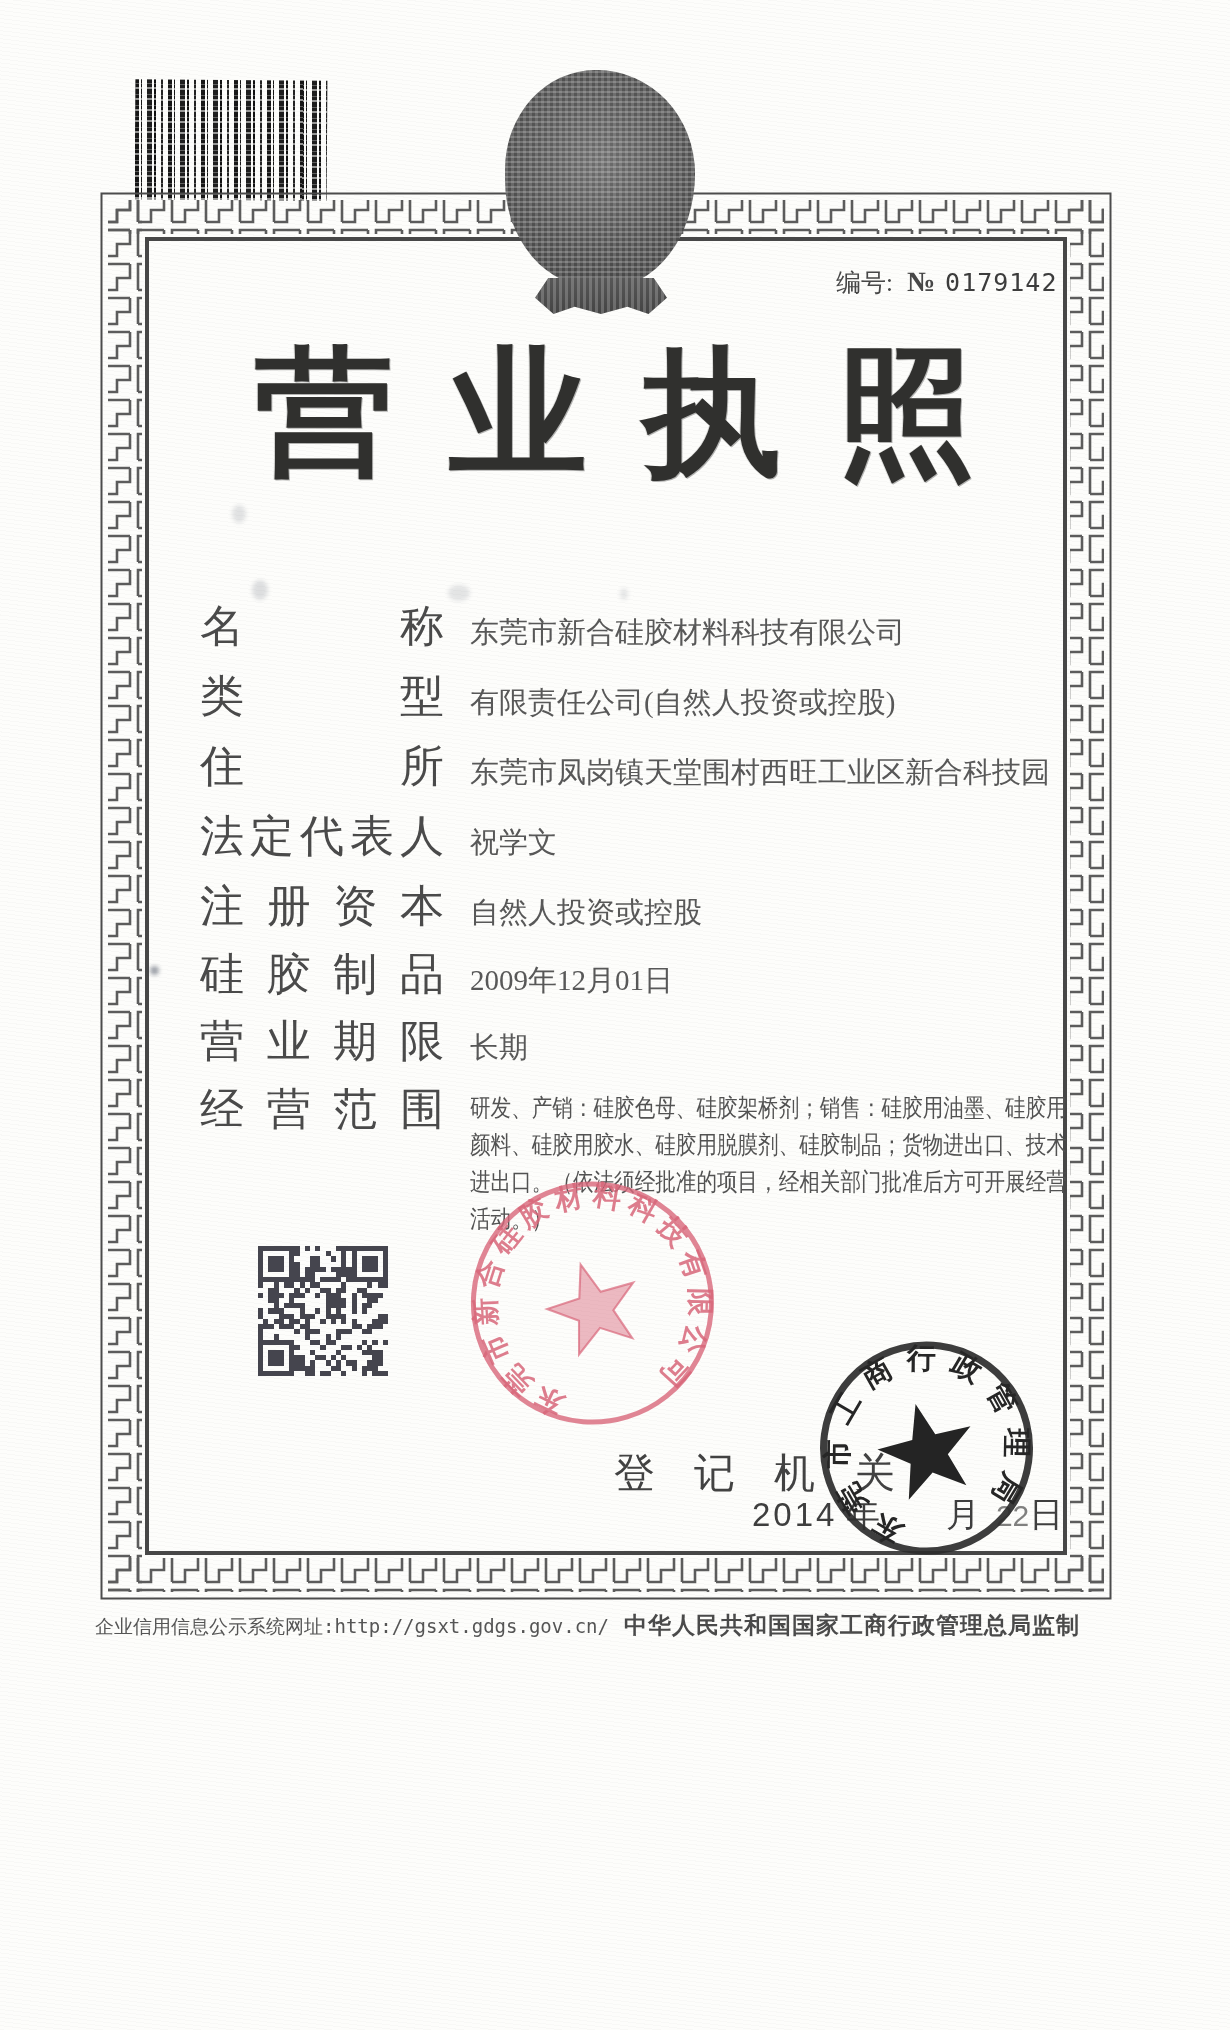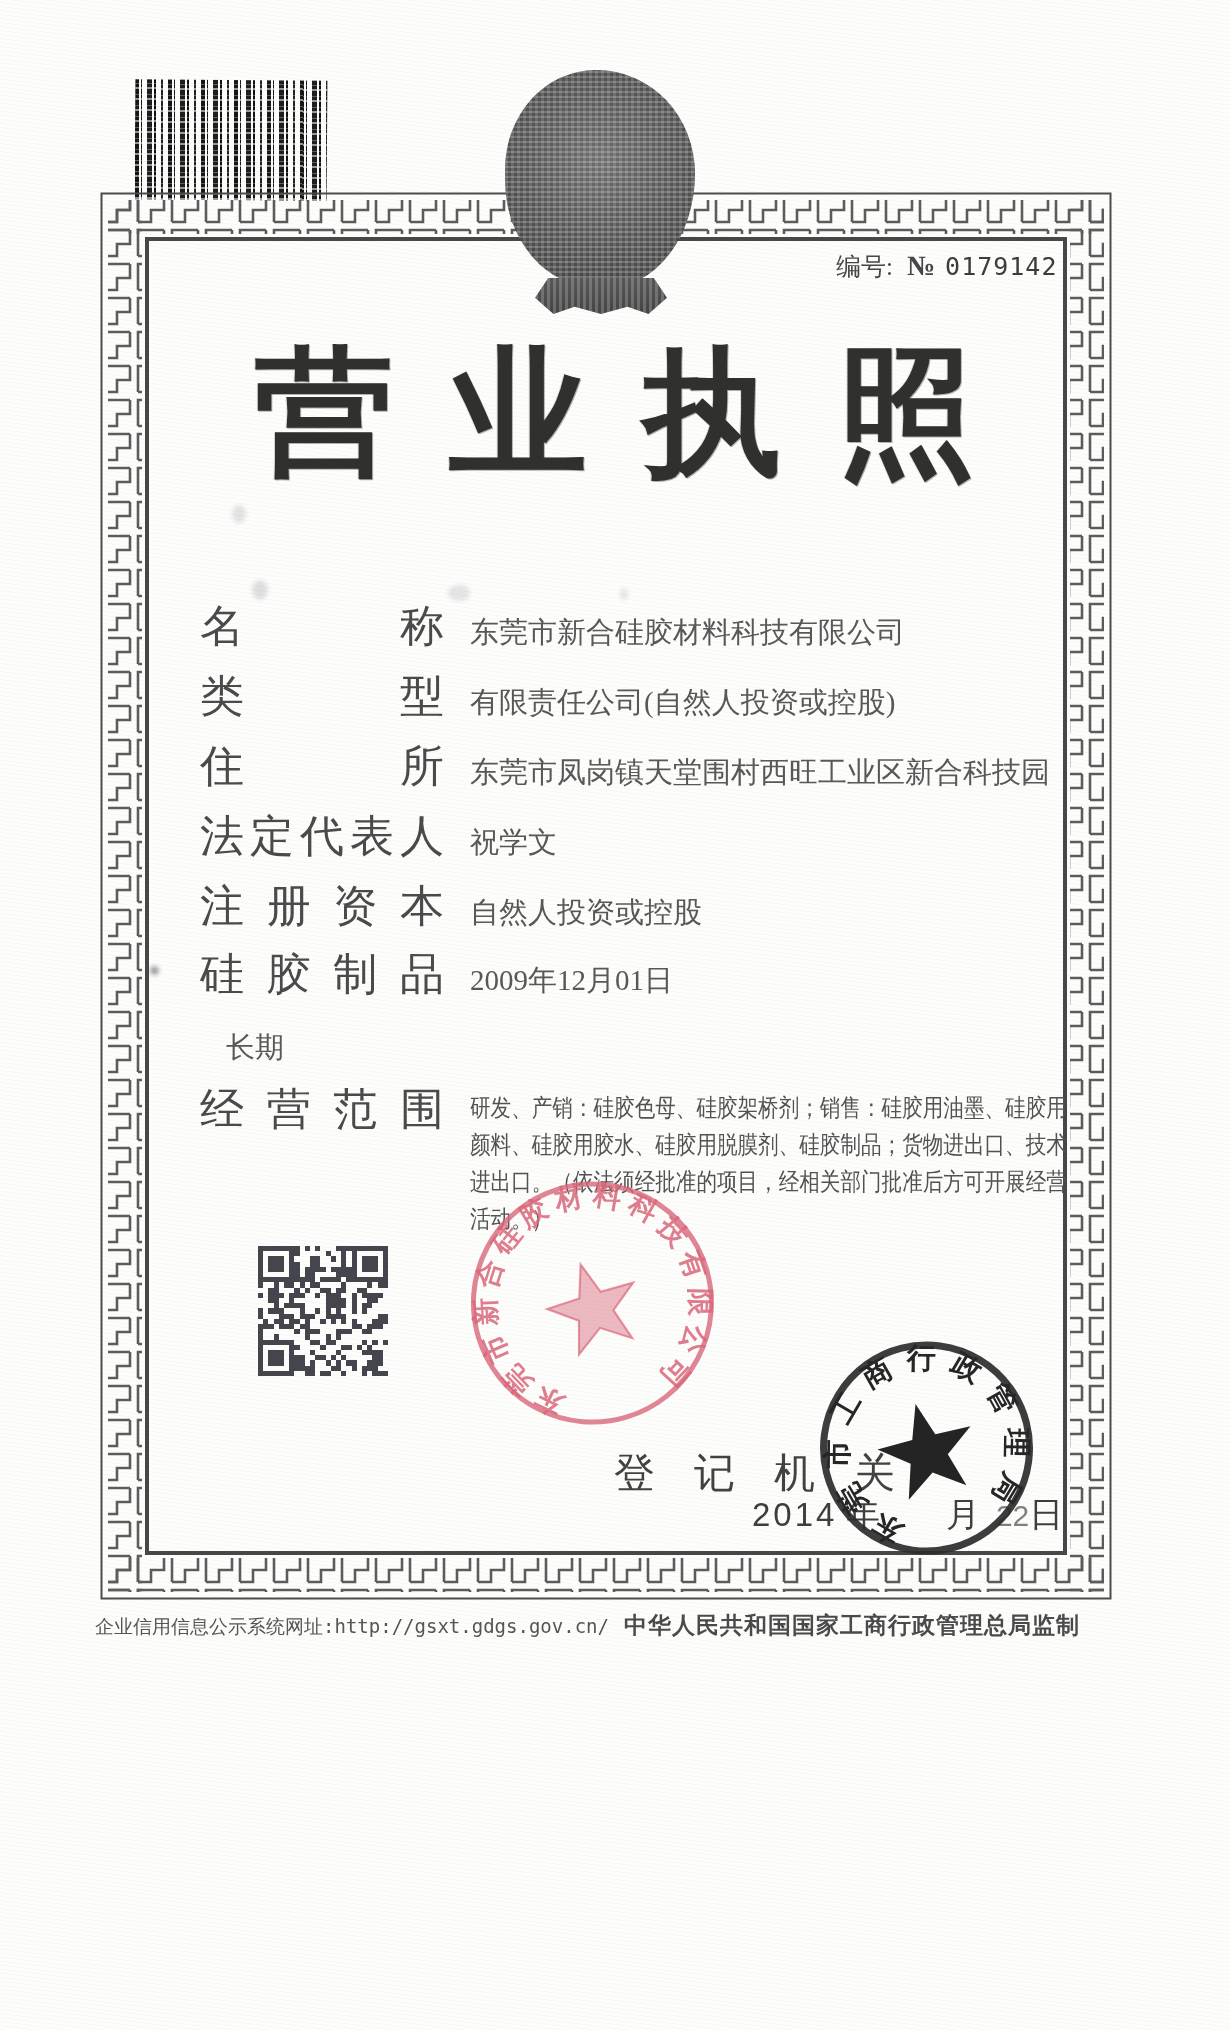--- a/index.html
+++ b/index.html
@@ -20,21 +20,21 @@
           repeating-linear-gradient(0deg,rgba(255,255,255,.20) 0 2px,transparent 2px 5px),
           repeating-linear-gradient(90deg,rgba(255,255,255,.14) 0 3px,transparent 3px 6px),
           radial-gradient(circle at 50% 42%,#6e6e6e 0%,#515151 55%,#3e3e3e 100%);}
   .emblem .base{width:132px;height:36px;margin:-10px auto 0;
         clip-path:polygon(10% 0,90% 0,100% 55%,86% 100%,70% 80%,50% 100%,30% 80%,14% 100%,0 55%);
         background:
           repeating-linear-gradient(90deg,rgba(255,255,255,.2) 0 3px,transparent 3px 6px),
           linear-gradient(#575757,#444);}
   .frame{position:absolute;left:100px;top:192px;z-index:1;}
   
-  .serial{position:absolute;left:836px;top:250px;z-index:2;font-size:25px;color:#474747;white-space:nowrap;}
+  .serial{position:absolute;left:836px;top:266px;z-index:2;font-size:25px;color:#474747;white-space:nowrap;}
   .serial .no-sign{font-weight:bold;font-size:28px;margin:0 10px 0 14px;}
   .serial .num{font-family:"DejaVu Sans Mono",monospace;font-size:25px;letter-spacing:1px;color:#3c3c3c;}
   .cert-title{position:absolute;left:150px;top:338px;width:930px;z-index:2;text-align:center;
         font-size:138px;font-weight:900;letter-spacing:56px;text-indent:56px;line-height:1.1;color:#30302e;
         text-shadow:1px 1px 0 rgba(40,40,40,.35), -1px 0 0 rgba(40,40,40,.15);}
   .regno{position:absolute;left:616px;top:546px;z-index:2;white-space:nowrap;}
   .regno .lab{font-size:36px;letter-spacing:17px;color:#4a4a4a;}
   .regno .val{display:inline-block;font-family:"Liberation Sans","DejaVu Sans",sans-serif;
         font-size:30px;color:#484848;margin-left:18px;transform:scaleX(.84);transform-origin:left center;vertical-align:1px;}
   .fields{position:absolute;left:0;top:0;z-index:2;}
@@ -115,20 +115,21 @@
     </div>
     <div class="frow r5">
       <div class="flab">注册资本</div>
       <div class="fval">自然人投资或控股</div>
     </div>
     <div class="frow r6">
       <div class="flab">硅胶制品</div>
       <div class="fval">2009年12月01日</div>
     </div>
     <div class="frow r7">
+      <div class="flab">营业期限</div>
       <div class="fval">长期</div>
     </div>
     <div class="frow r8">
       <div class="flab">经营范围</div>
       <div class="fval scope">研发、产销：硅胶色母、硅胶架桥剂；销售：硅胶用油墨、硅胶用颜料、硅胶用胶水、硅胶用脱膜剂、硅胶制品；货物进出口、技术进出口。（依法须经批准的项目，经相关部门批准后方可开展经营活动。）</div>
     </div>
   </div>
 
   <div class="qr">
       <i style="left:0px;top:0px"></i>

